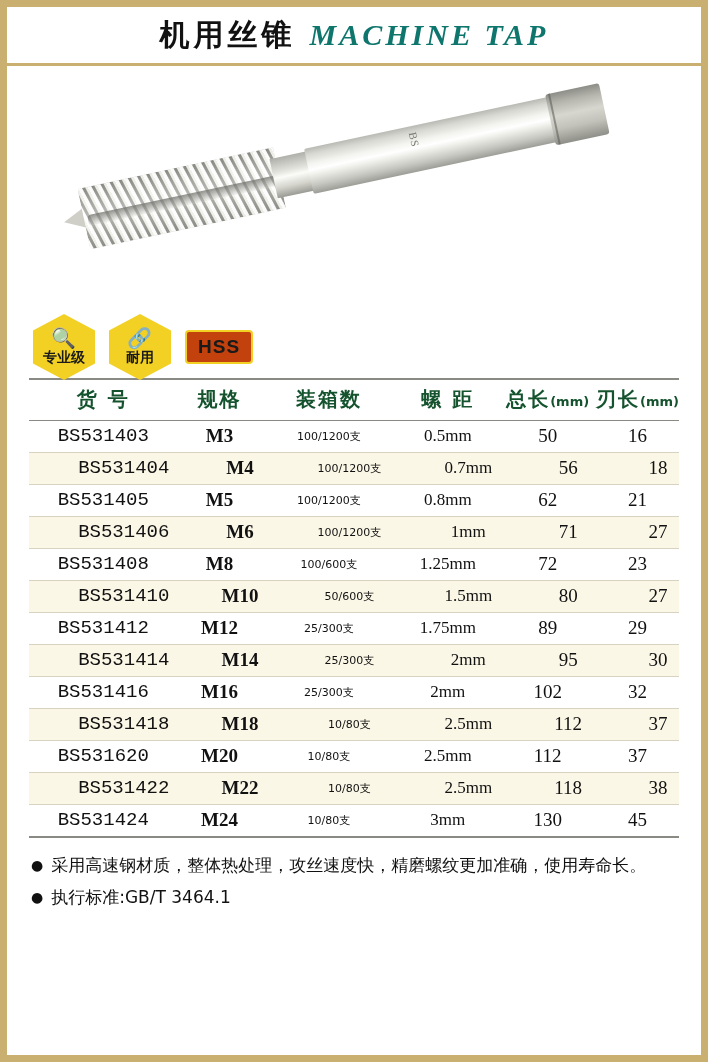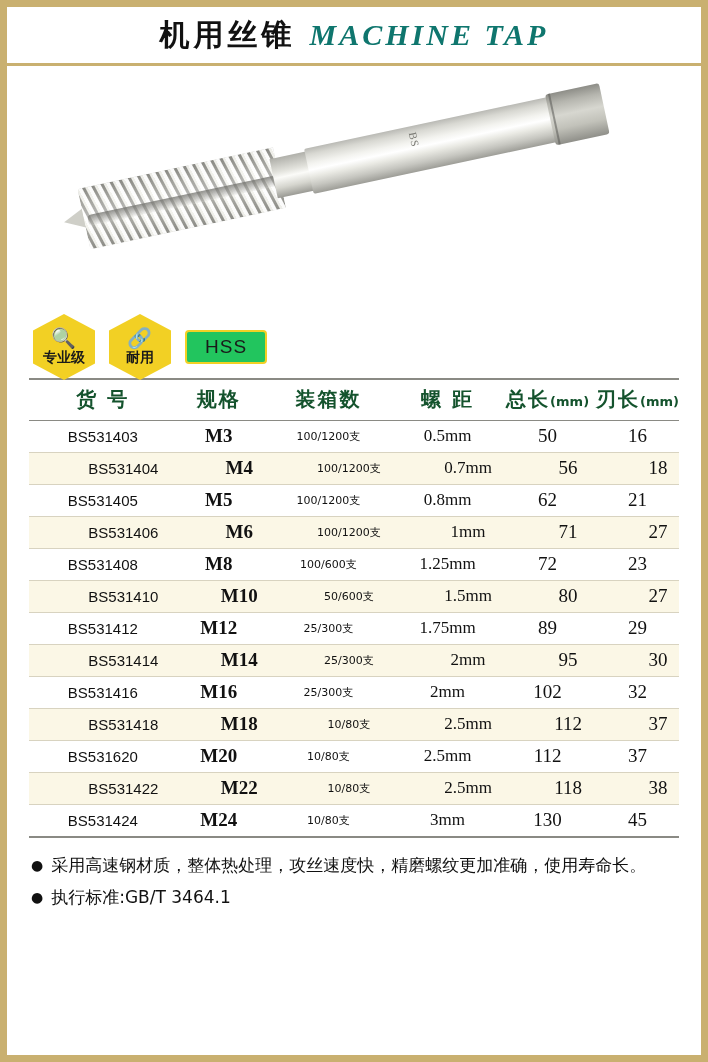--- a/index.html
+++ b/index.html
@@ -183,26 +183,26 @@
   }
   .hex-badge .blabel {
     font-family: "DejaVu Sans", sans-serif;
     font-size: 14px;
     font-weight: bold;
     color: #1a1a1a;
     letter-spacing: 0px;
   }
   .hss-badge {
     border: 2px solid #f2d024;
-    background: #22c55e;
+    background: #c2410c;
     border-radius: 4px;
-    padding: 4px 18px;
+    padding: 4px 11px;
     font-family: "Liberation Sans", sans-serif;
     font-size: 19px;
-    font-weight: normal;
+    font-weight: bold;
     color: #1a1a1a;
     letter-spacing: 1px;
   }
   
   .table-wrap {
     margin: 0 22px;
     border-top: 2px solid #8a8a84;
     border-bottom: 2px solid #8a8a84;
   }
   table.spec {
@@ -226,21 +226,21 @@
   }
   table.spec td {
     text-align: center;
     padding: 4px 0 5px 0;
     border-bottom: 1px solid #d8d3c0;
     color: #111;
     white-space: nowrap;
   }
   table.spec tr:last-child td { border-bottom: none; }
   tr.alt td { background: #fbf7e6; padding-left: 41px; }
-  .c-code { font-family: Liberation Sans, sans-serif; font-size: 15px; }
+  .c-code { font-family: Liberation Mono, monospace; font-size: 19px; }
   .c-spec { font-family: "Liberation Serif", serif; font-size: 19px; font-weight: bold; }
   .c-pack { font-family: "DejaVu Sans", sans-serif; font-size: 11px; }
   .c-pitch { font-family: "Liberation Serif", serif; font-size: 17px; }
   .c-len { font-family: "Liberation Serif", serif; font-size: 19px; }
   col.code { width: 23%; }
   col.spec { width: 13%; }
   col.pack { width: 21%; }
   col.pitch { width: 16%; }
   col.total { width: 15%; }
   col.flute { width: 12%; }

